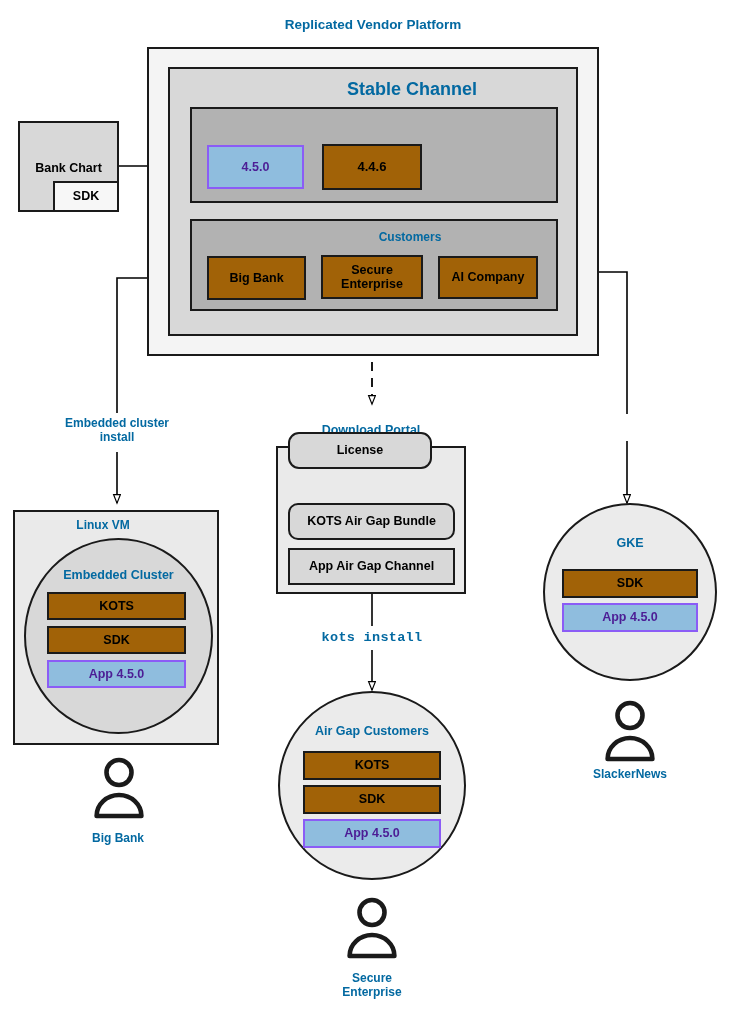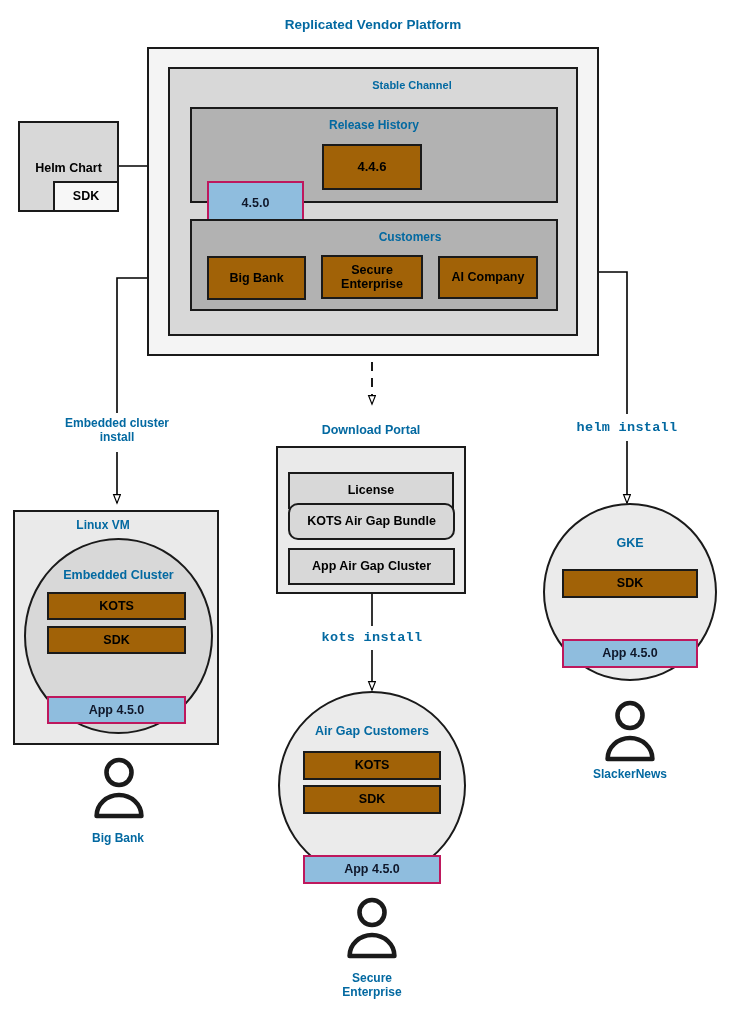--- a/index.html
+++ b/index.html
@@ -66,23 +66,22 @@
   .box-white {
     background: #a16207;
     border: 2px solid #1a1a1a;
   }
   .box-grey {
     background: #d8d8d8;
     border: 2px solid #1a1a1a;
   }
   .box-blue {
     background: #8fbdde;
-    border: 2px solid #be185d;
-    color: #0f172a;
-    margin-top: 36px;
+    border: 2px solid #8b5cf6;
+    color: #4c1d95;
   }
   .box-lightgrey {
     background: #eaeaea;
     border: 2px solid #1a1a1a;
   }
 
   .ellipse-grey {
     position: absolute;
     border-radius: 50%;
     background: #d8d8d8;
@@ -138,51 +137,49 @@
       <path d="M538,272 L627,272 L627,414" fill="none" stroke="#000000" stroke-width="1.6"></path>
       <path d="M627,441 L627,503" fill="none" stroke="#000000" stroke-width="1.6" marker-end="url(#ohead)"></path>
     </g>
   </svg>
 
   <div class="lbl" style="left:147px; top:17px; width:452px; font-size:13.5px;">Replicated Vendor Platform</div>
 
   <div class="node box-outer" style="left:147px; top:47px; width:452px; height:309px;"></div>
 
   <div class="node box-channel" style="left:168px; top:67px; width:410px; height:269px;"></div>
-  <div class="lbl" style="left:168px; top:79px; width:488px; font-size:11px;">Stable Channel</div>
+  <div class="lbl" style="left:168px; top:79px; width:488px; font-size:18px;">Stable Channel</div>
 
   <div class="node box-group" style="left:190px; top:107px; width:368px; height:96px;"></div>
-  <div class="lbl" style="left:190px; top:118px; width:368px; font-size:12px;">Release History</div>
 
   <div class="node box-blue" style="left:207px; top:145px; width:97px; height:44px; font-size:12.5px;">4.5.0</div>
   <div class="node box-white" style="left:322px; top:144px; width:100px; height:46px; font-size:13px;">4.4.6</div>
 
   <div class="node box-group" style="left:190px; top:219px; width:368px; height:92px;"></div>
   <div class="lbl" style="left:190px; top:230px; width:368px; font-size:12px;padding-left:36px;">Customers</div>
 
   <div class="node box-white" style="left:207px; top:256px; width:99px; height:44px; font-size:12.5px;">Big Bank</div>
   <div class="node box-white" style="left:321px; top:255px; width:102px; height:44px; font-size:12.5px; white-space:pre-line;">Secure
 Enterprise</div>
   <div class="node box-white" style="left:438px; top:256px; width:100px; height:43px; font-size:12.5px;">AI Company</div>
 
-  <div class="node box-grey" style="left:18px; top:121px; width:101px; height:91px; font-size:12.5px; align-items:flex-start; padding-top:38px;">Helm Chart</div>
+  <div class="node box-grey" style="left:18px; top:121px; width:101px; height:91px; font-size:12.5px; align-items:flex-start; padding-top:38px;">Bank Chart</div>
   <div class="node box-lightgrey" style="left:53px; top:181px; width:66px; height:31px; font-size:12.5px; background:#f7f7f7;">SDK</div>
 
   <div class="lbl" style="left:37px; top:416px; width:160px; font-size:12px;">Embedded cluster
 install</div>
 
-  <div class="lbl mono" style="left:527px; top:420px; width:200px; font-size:13.5px;">helm install</div>
 
   <div class="lbl mono" style="left:272px; top:630px; width:200px; font-size:13.5px;text-align:center;">kots install</div>
 
   <div class="lbl" style="left:276px; top:423px; width:190px; font-size:12.5px;">Download Portal</div>
   <div class="node box-lightgrey" style="left:276px; top:446px; width:190px; height:148px;"></div>
-  <div class="node box-grey" style="left:288px; top:472px; width:166px; height:37px; font-size:12.5px;">License</div>
+  <div class="node box-grey" style="left:288px; top:432px; width:144px; height:37px; font-size:12.5px;border-radius:11px;">License</div>
   <div class="node box-grey" style="left:288px; top:503px; width:167px; height:37px; font-size:12.5px;border-radius:10px;">KOTS Air Gap Bundle</div>
-  <div class="node box-grey" style="left:288px; top:548px; width:167px; height:37px; font-size:12.5px;">App Air Gap Cluster</div>
+  <div class="node box-grey" style="left:288px; top:548px; width:167px; height:37px; font-size:12.5px;">App Air Gap Channel</div>
 
   <div class="node box-lightgrey" style="left:13px; top:510px; width:206px; height:235px;"></div>
   <div class="lbl" style="left:13px; top:518px; width:180px; font-size:12px;">Linux VM</div>
   <div class="ellipse-grey" style="left:24px; top:538px; width:189px; height:196px;"></div>
   <div class="lbl" style="left:24px; top:568px; width:189px; font-size:12.5px;">Embedded Cluster</div>
   <div class="node box-white" style="left:47px; top:592px; width:139px; height:28px; font-size:12.5px;">KOTS</div>
   <div class="node box-white" style="left:47px; top:626px; width:139px; height:28px; font-size:12.5px;">SDK</div>
   <div class="node box-blue" style="left:47px; top:660px; width:139px; height:28px; font-size:12.5px;">App 4.5.0</div>
 
   <svg class="person" style="left:92px; top:757px;" width="54" height="62" viewBox="0 0 54 62">

